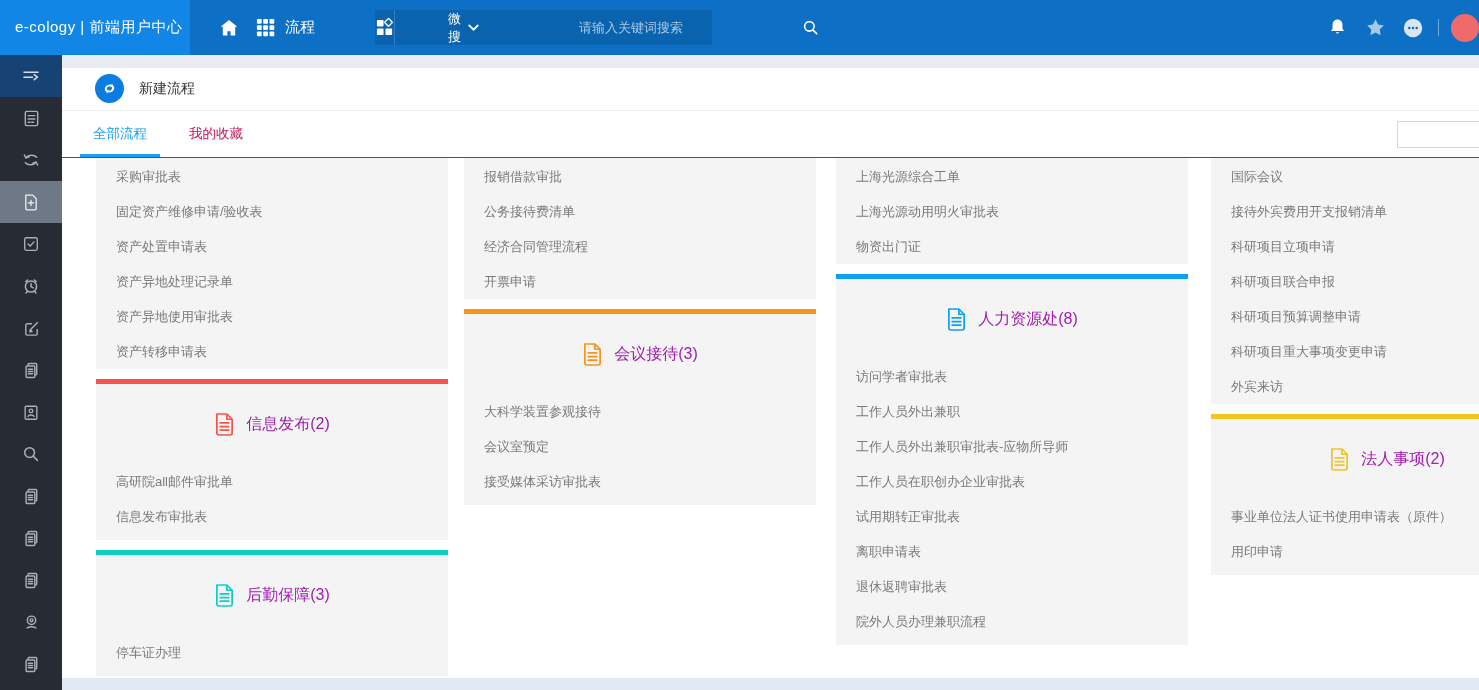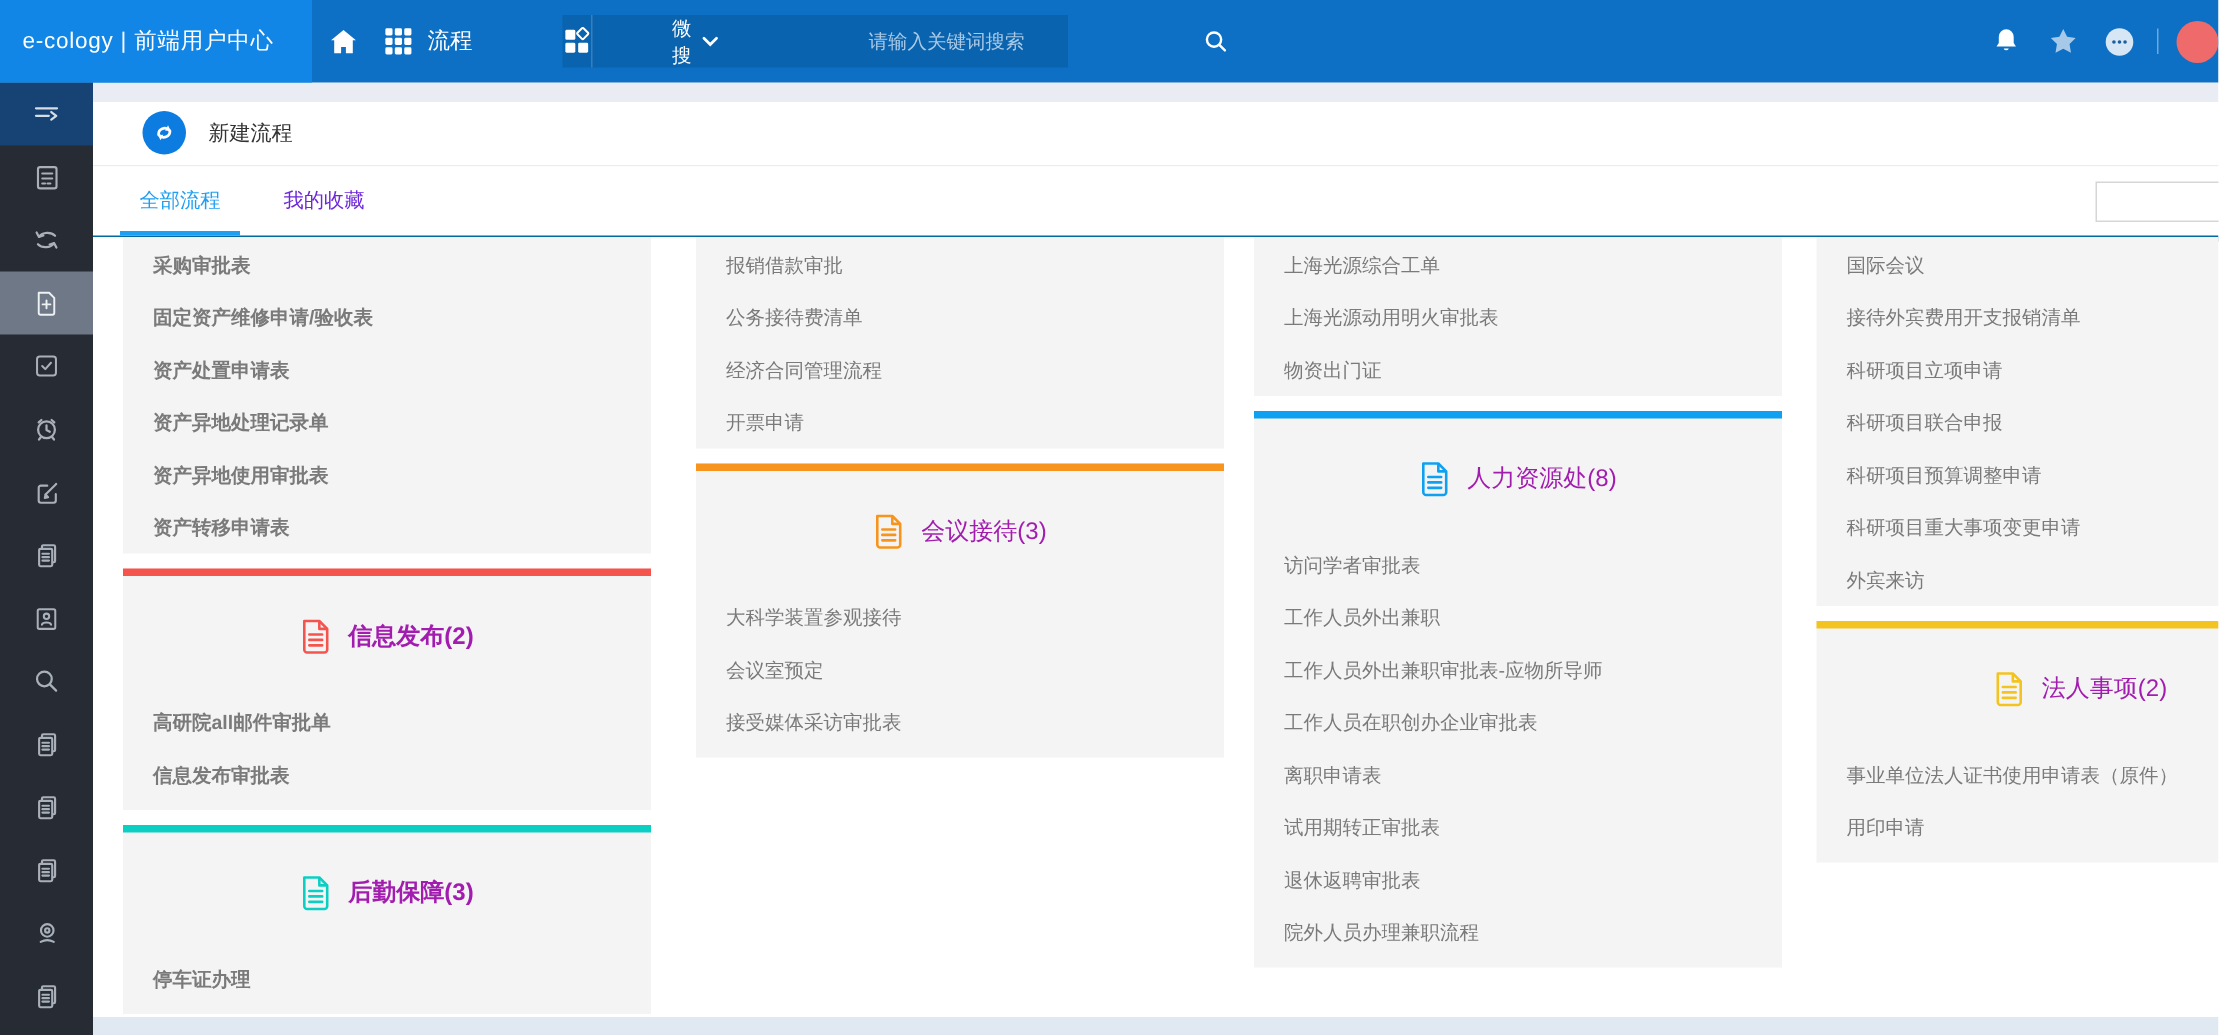--- a/index.html
+++ b/index.html
@@ -4,21 +4,21 @@
 <style>
   html,body{margin:0;padding:0;}
   body{
     width:1479px;height:690px;overflow:hidden;position:relative;
     background:#fff;
     font-family:"Liberation Sans","DejaVu Sans",sans-serif;
     -webkit-font-smoothing:antialiased;
   }
   
   .topbar{position:absolute;left:0;top:0;width:1479px;height:55px;background:#0d70c4;z-index:30;}
-  .logo{position:absolute;left:0;top:0;width:208px;height:55px;background:#1186e6;color:#fff;
+  .logo{position:absolute;left:0;top:0;width:190px;height:55px;background:#1186e6;color:#fff;
         font-size:15px;display:flex;align-items:center;padding-left:15px;box-sizing:border-box;
         letter-spacing:.5px;cursor:pointer;}
   .tb-home{position:absolute;left:216px;top:0;height:55px;width:26px;display:flex;align-items:center;justify-content:center;cursor:pointer;}
   .tb-module{position:absolute;left:255px;top:0;height:55px;display:flex;align-items:center;gap:9px;color:#fff;font-size:15px;cursor:pointer;}
   .tb-search{position:absolute;left:375px;top:10px;width:337px;height:35px;background:#0a63ae;display:flex;align-items:center;gap:38px;}
   .tb-apps{width:35px;height:35px;display:flex;align-items:center;justify-content:center;border-right:1px solid rgba(255,255,255,.18);cursor:pointer;}
   .tb-scope{display:flex;align-items:center;gap:7px;color:#fff;font-size:13px;padding:0 12px 0 15px;cursor:pointer;}
   .tb-sep{width:1px;height:16px;background:rgba(255,255,255,.35);}
   .tb-input{flex:1;background:transparent;border:0;outline:none;color:#dcebf8;font-size:13px;padding:0 8px 0 12px;
             font-family:"Liberation Sans","DejaVu Sans",sans-serif;}
@@ -37,28 +37,28 @@
   .side-item.active svg *{stroke:#eef1f4;}
   .side-item.toggle svg *{stroke:#d7dde4;}
   
   .main{position:absolute;left:62px;top:55px;right:0;bottom:0;background:#fff;}
   .gapstrip{height:13px;background:#e9edf3;}
   .page-header{height:42px;background:#fff;border-bottom:1px solid #ededed;position:relative;}
   .ph-icon{position:absolute;left:33px;top:6px;width:29px;height:29px;border-radius:50%;background:#0d7ce0;
            display:flex;align-items:center;justify-content:center;}
   .ph-title{position:absolute;left:77px;top:0;height:42px;display:flex;align-items:center;font-size:14px;color:#333;}
   .tabs-row{height:46px;background:#fff;border-bottom:4px solid #0369a1;position:relative;display:flex;align-items:stretch;padding-left:18px;}
-  .tab{display:flex;align-items:center;padding:0 13px;font-size:13.5px;color:#6d28d9;cursor:pointer;position:relative;margin-right:16px;}
+  .tab{display:flex;align-items:center;padding:0 13px;font-size:13.5px;color:#be185d;cursor:pointer;position:relative;margin-right:16px;}
   .tab.active{color:#1e9ff2;}
   .tab.active:after{content:"";position:absolute;left:0;right:0;bottom:0;height:3px;background:#1e9ff2;}
   .tabs-search{position:absolute;left:1335px;top:10px;width:120px;height:25px;border:1px solid #d6d6d6;background:#fff;
                outline:none;font-size:12px;padding:0 8px;font-family:"Liberation Sans","DejaVu Sans",sans-serif;}
   .content{position:absolute;left:0;top:103px;right:0;bottom:12px;overflow:hidden;background:#fff;}
   .col{position:absolute;top:0;width:352px;}
-  .col1{left:20px;font-weight:bold;} .col2{left:402px;} .col3{left:774px;} .col4{left:1149px;}
+  .col1{left:34px;} .col2{left:402px;} .col3{left:774px;} .col4{left:1149px;}
   .card{background:#f4f4f4;margin-bottom:10px;}
   .card.headless{padding-top:1px;}
   .card.headed{padding-bottom:6px;}
   .accent-bar{height:5px;}
   .card-head{height:80px;display:flex;align-items:center;justify-content:center;gap:11px;}
   .card-head .ttl{font-size:16px;color:#a21caf;}
   .citem{height:35px;display:flex;align-items:center;padding-left:20px;font-size:13px;color:#7a7a7a;cursor:pointer;}
   .bottomstrip{position:absolute;left:62px;right:0;top:678px;height:12px;background:#e0e8f1;}
 </style>
 </head>
@@ -388,22 +388,22 @@
                   <path d="M6.5 11.4h9M6.5 15.2h9M6.5 19h9" stroke-linecap="round"></path>
                 </g>
               </svg>
             </span>
             <span class="ttl">人力资源处(8)</span>
           </div>
           <div class="citem">访问学者审批表</div>
           <div class="citem">工作人员外出兼职</div>
           <div class="citem">工作人员外出兼职审批表-应物所导师</div>
           <div class="citem">工作人员在职创办企业审批表</div>
+          <div class="citem">试用期转正审批表</div>
           <div class="citem">离职申请表</div>
-          <div class="citem">试用期转正审批表</div>
           <div class="citem">退休返聘审批表</div>
           <div class="citem">院外人员办理兼职流程</div>
         </div>
       </div>
       <div class="col col4">
         <div class="card headless">
           <div class="citem">国际会议</div>
           <div class="citem">接待外宾费用开支报销清单</div>
           <div class="citem">科研项目立项申请</div>
           <div class="citem">科研项目联合申报</div>

